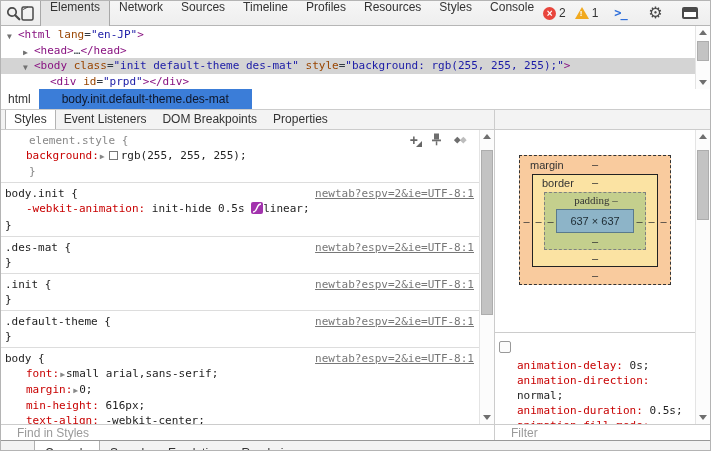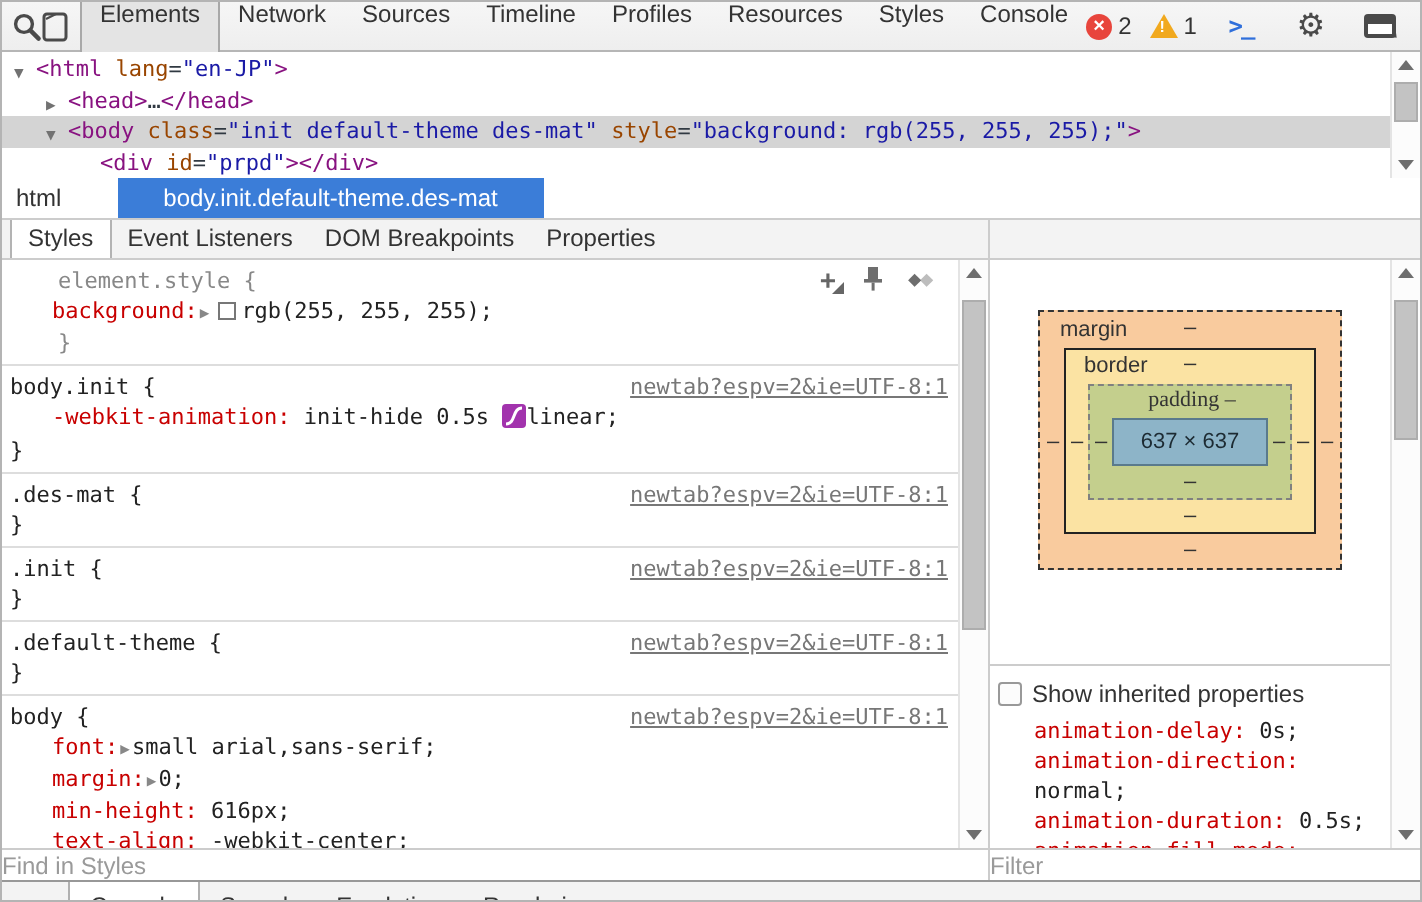--- a/index.html
+++ b/index.html
@@ -47,21 +47,21 @@
   .vscroll .sb-up, .vscroll .sb-down { position:absolute; left:0; width:14px; height:13px;
     display:flex; align-items:center; justify-content:center; }
   .vscroll .sb-up { top:0; } .vscroll .sb-down { bottom:0; }
   .tri-up { width:0; height:0; border-left:4px solid transparent; border-right:4px solid transparent; border-bottom:5px solid #6e6e6e; }
   .tri-down { width:0; height:0; border-left:4px solid transparent; border-right:4px solid transparent; border-top:5px solid #6e6e6e; }
   .sb-thumb { position:absolute; left:1px; width:12px; background:#c3c3c3; border:1px solid #adadad; }
   
   .crumbs { position:absolute; top:88px; left:0; right:0; height:21px; background:#fff;
     border-bottom:1px solid #ccc; display:flex; align-items:stretch; font-size:12px; }
   .crumb { line-height:20px; padding:0 7px; color:#333; }
-  .crumb.selected { background:#3b7dd8; color:#ffffff; margin-left:21px; padding:0 23px; }
+  .crumb.selected { background:#3b7dd8; color:#0f172a; margin-left:1px; padding:0 23px; }
   
   .lower { position:absolute; top:109px; left:0; right:0; bottom:0; overflow:hidden; }
   .sidebar-tabs { position:absolute; top:0; left:0; right:0; height:20px; background:#f3f3f3;
     border-bottom:1px solid #ccc; display:flex; }
   .stab { padding:0 8px; line-height:19px; font-size:12px; color:#333; white-space:nowrap; }
   .stab.active { background:#fff; border-left:1px solid #b3b3b3; border-right:1px solid #b3b3b3; margin-left:4px; }
   .vdivider { position:absolute; left:493px; top:0; width:1px; height:330px; background:#ccc; }
   
   .styles-pane { position:absolute; left:0; top:20px; width:493px; height:294px; background:#fff;
     overflow:hidden; font:11px/15px "DejaVu Sans Mono",monospace; color:#222; }
@@ -97,21 +97,21 @@
   .bm-side { width:11px; text-align:center; flex:none; }
   .bm-bot { height:16px; text-align:center; padding-top:1px; }
   
   .computed { position:absolute; top:204px; left:0; right:0; bottom:0; padding:5px 0 0 4px; overflow:hidden; }
   .chk-row { display:flex; align-items:center; gap:5px; font-size:12px; color:#333; height:16px; margin-bottom:3px; }
   .chk { width:12px; height:12px; border:1px solid #999; background:#fcfcfc; border-radius:2px; flex:none; }
   .cline { font:11px/15px "DejaVu Sans Mono",monospace; color:#222; padding-left:18px; white-space:pre; }
   
   .find-bar { position:absolute; top:314px; left:0; width:493px; height:16px; border-top:1px solid #ccc; background:#fff; }
   .filter-bar { position:absolute; top:314px; left:494px; right:0; height:16px; border-top:1px solid #ccc; background:#fff; }
-  .bar-input { width:95%; border:none; outline:none; font:12px "Liberation Sans",sans-serif; padding:1px 0; color:#4d7c0f; background:transparent; }
+  .bar-input { width:95%; border:none; outline:none; font:12px "Liberation Sans",sans-serif; padding:1px 16px; color:#4d7c0f; background:transparent; }
   .bar-input::placeholder { color:#9a9a9a; }
   
   .drawer { position:absolute; top:330px; left:0; right:0; height:26px; background:#f3f3f3;
     border-top:1px solid #989898; display:flex; padding-left:33px; }
   .dtab { padding:0 10px; line-height:24px; font-size:12px; color:#333; }
   .dtab.active { background:#fff; border-left:1px solid #b0b0b0; border-right:1px solid #b0b0b0; }
 </style>
 </head>
 <body>
 
@@ -284,21 +284,20 @@
             </div>
             <span class="bm-side">–</span>
           </div>
           <div class="bm-bot">–</div>
         </div>
       </div>
 
       <div class="computed">
         <div class="chk-row">
           <span class="chk"></span>
-          <span>Show inherited properties</span>
         </div>
         <div class="cline"><span class="pn">animation-delay:</span><span> 0s;</span></div>
         <div class="cline"><span class="pn">animation-direction:</span><span></span></div>
         <div class="cline"><span class="pn"></span><span>normal;</span></div>
         <div class="cline"><span class="pn">animation-duration:</span><span> 0.5s;</span></div>
         <div class="cline"><span class="pn">animation-fill-mode:</span><span></span></div>
       </div>
     </div>
 
     <div class="vscroll" style="right:0; top:20px; height:294px;">

